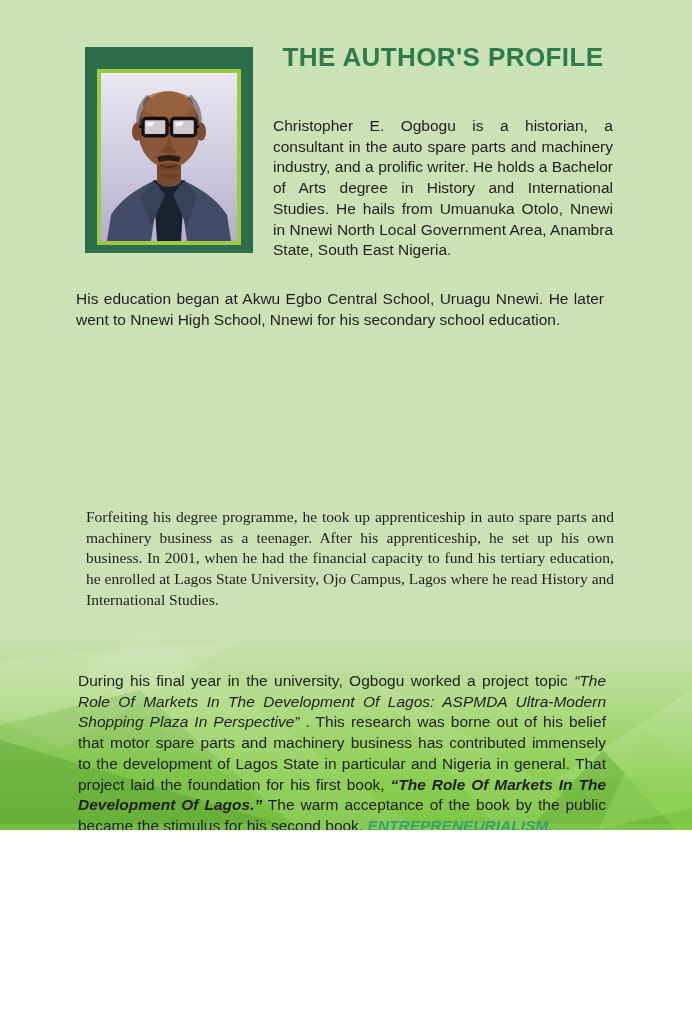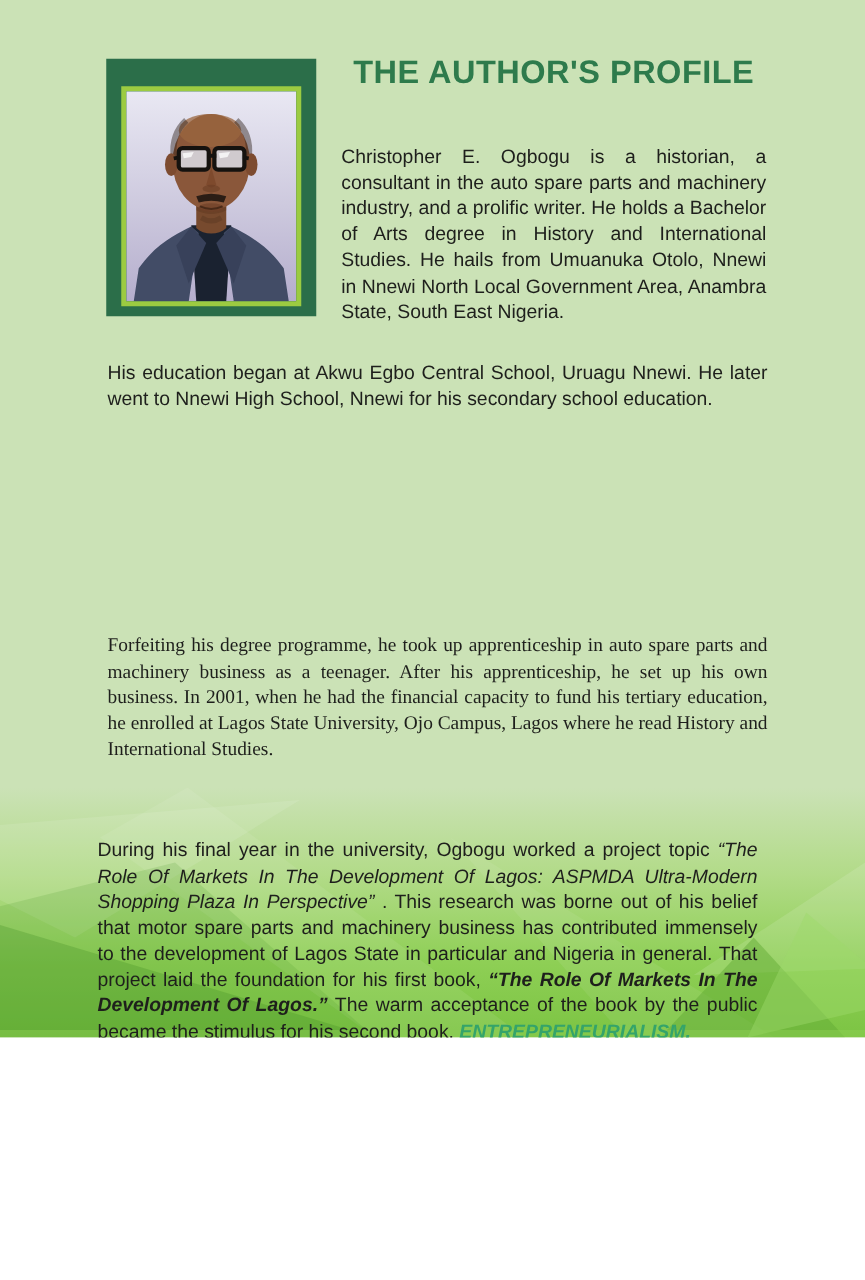--- a/index.html
+++ b/index.html
@@ -47,21 +47,21 @@
   }
 
   
   .body {
     position: absolute; margin: 0;
     font-size: 15.5px; line-height: 20.7px;
     text-align: justify;
     color: var(--body-text, #1e1f1c);
   }
   .p1 { left: 273px; top: 83px;  width: 340px; margin-top: 33px; }
-  .p2 { left: 86px;  top: 289px; width: 528px; }
+  .p2 { left: 76px;  top: 289px; width: 528px; }
   .p3 { left: 86px;  top: 389px; width: 528px; }
   .p4 { left: 86px;  top: 507px; width: 528px; font-family: Liberation Serif, serif; }
   .p5 { left: 78px;  top: 671px; width: 528px; }
 
   .italic { font-style: italic; }
   .bold-italic { font-style: italic; font-weight: bold; }
   .green { color: var(--accent-green, #34a46a); }
 </style>
 </head>
 <body>

